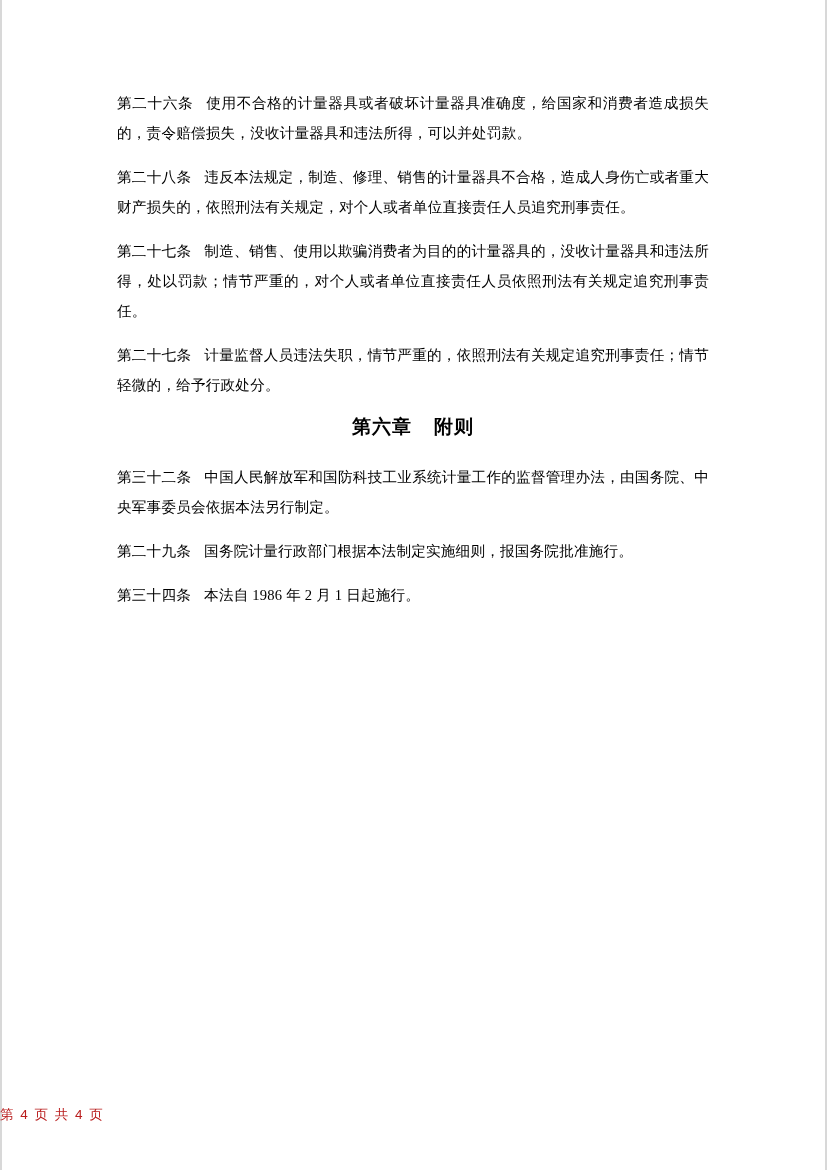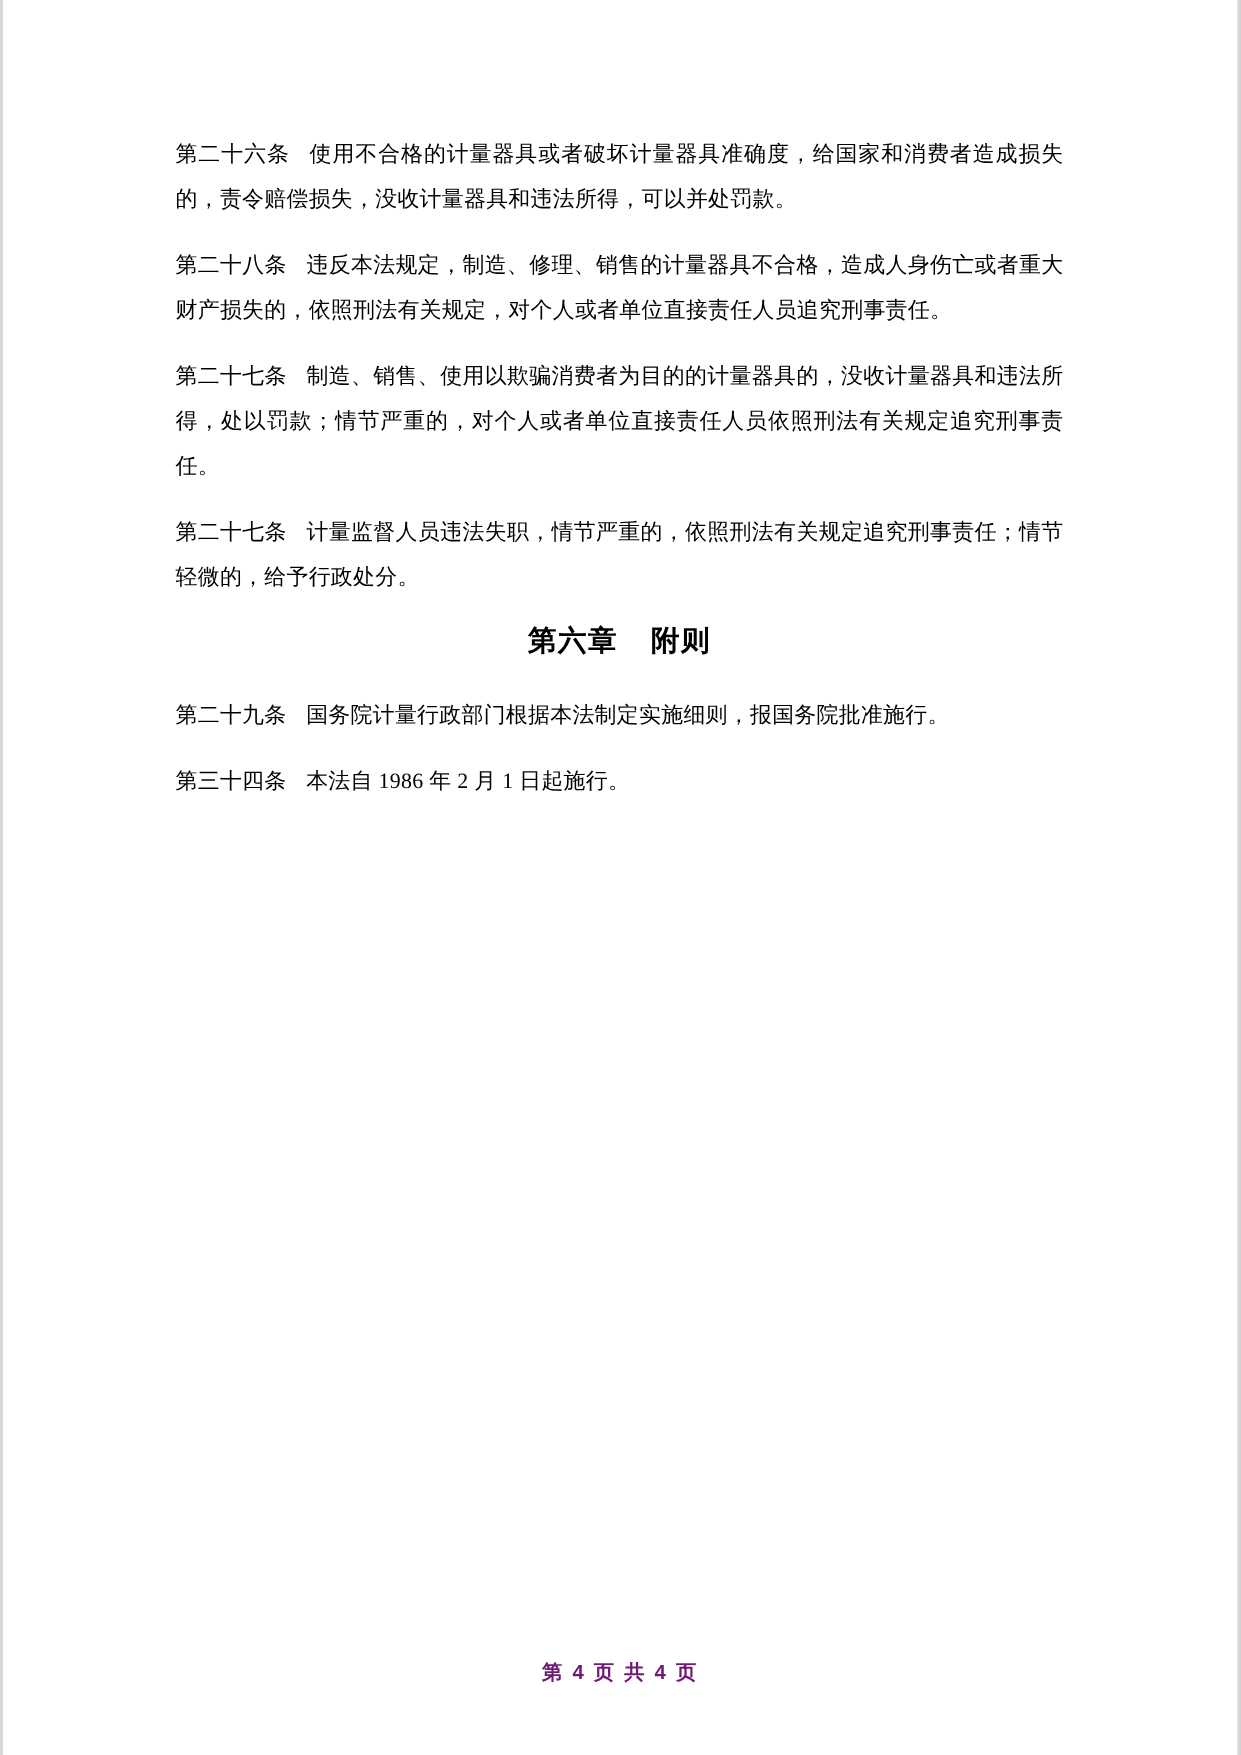--- a/index.html
+++ b/index.html
@@ -64,25 +64,25 @@
   }
   .chapter-heading .gap {
     display: inline-block;
     width: 22px;
   }
   .footer {
     position: absolute;
     left: 0;
     top: 1106px;
     width: 827px;
-    text-align: center;
+    text-align: left;
     font-family: "Liberation Sans", "DejaVu Sans", sans-serif;
-    font-weight: bold;
+    font-weight: normal;
     font-size: 13.5px;
-    color: #701a75;
+    color: #b91c1c;
     letter-spacing: 1.5px;
   }
 </style>
 </head>
 <body>
 
 <div class="page">
   <div class="page-border-left"></div>
   <div class="page-border-right"></div>
 
@@ -93,20 +93,21 @@
     <p class="para"><span class="art">第二十八条</span><span>违反本法规定，制造、修理、销售的计量器具不合格，造成人身伤亡或者重大财产损失的，依照刑法有关规定，对个人或者单位直接责任人员追究刑事责任。</span></p>
 
     <p class="para"><span class="art">第二十七条</span><span>制造、销售、使用以欺骗消费者为目的的计量器具的，没收计量器具和违法所得，处以罚款；情节严重的，对个人或者单位直接责任人员依照刑法有关规定追究刑事责任。</span></p>
 
     <p class="para"><span class="art">第二十七条</span><span>计量监督人员违法失职，情节严重的，依照刑法有关规定追究刑事责任；情节轻微的，给予行政处分。</span></p>
 
 
 
     <h2 class="chapter-heading"><span>第六章</span><span class="gap"></span><span>附则</span></h2>
 
+    <p class="para"><span class="art">第三十二条</span><span>中国人民解放军和国防科技工业系统计量工作的监督管理办法，由国务院、中央军事委员会依据本法另行制定。</span></p>
 
     <p class="para"><span class="art">第二十九条</span><span>国务院计量行政部门根据本法制定实施细则，报国务院批准施行。</span></p>
 
     <p class="para"><span class="art">第三十四条</span><span>本法自 1986 年 2 月 1 日起施行。</span></p>
 
   </div>
 
   <div class="footer">第 4 页 共 4 页</div>
 </div>
 

